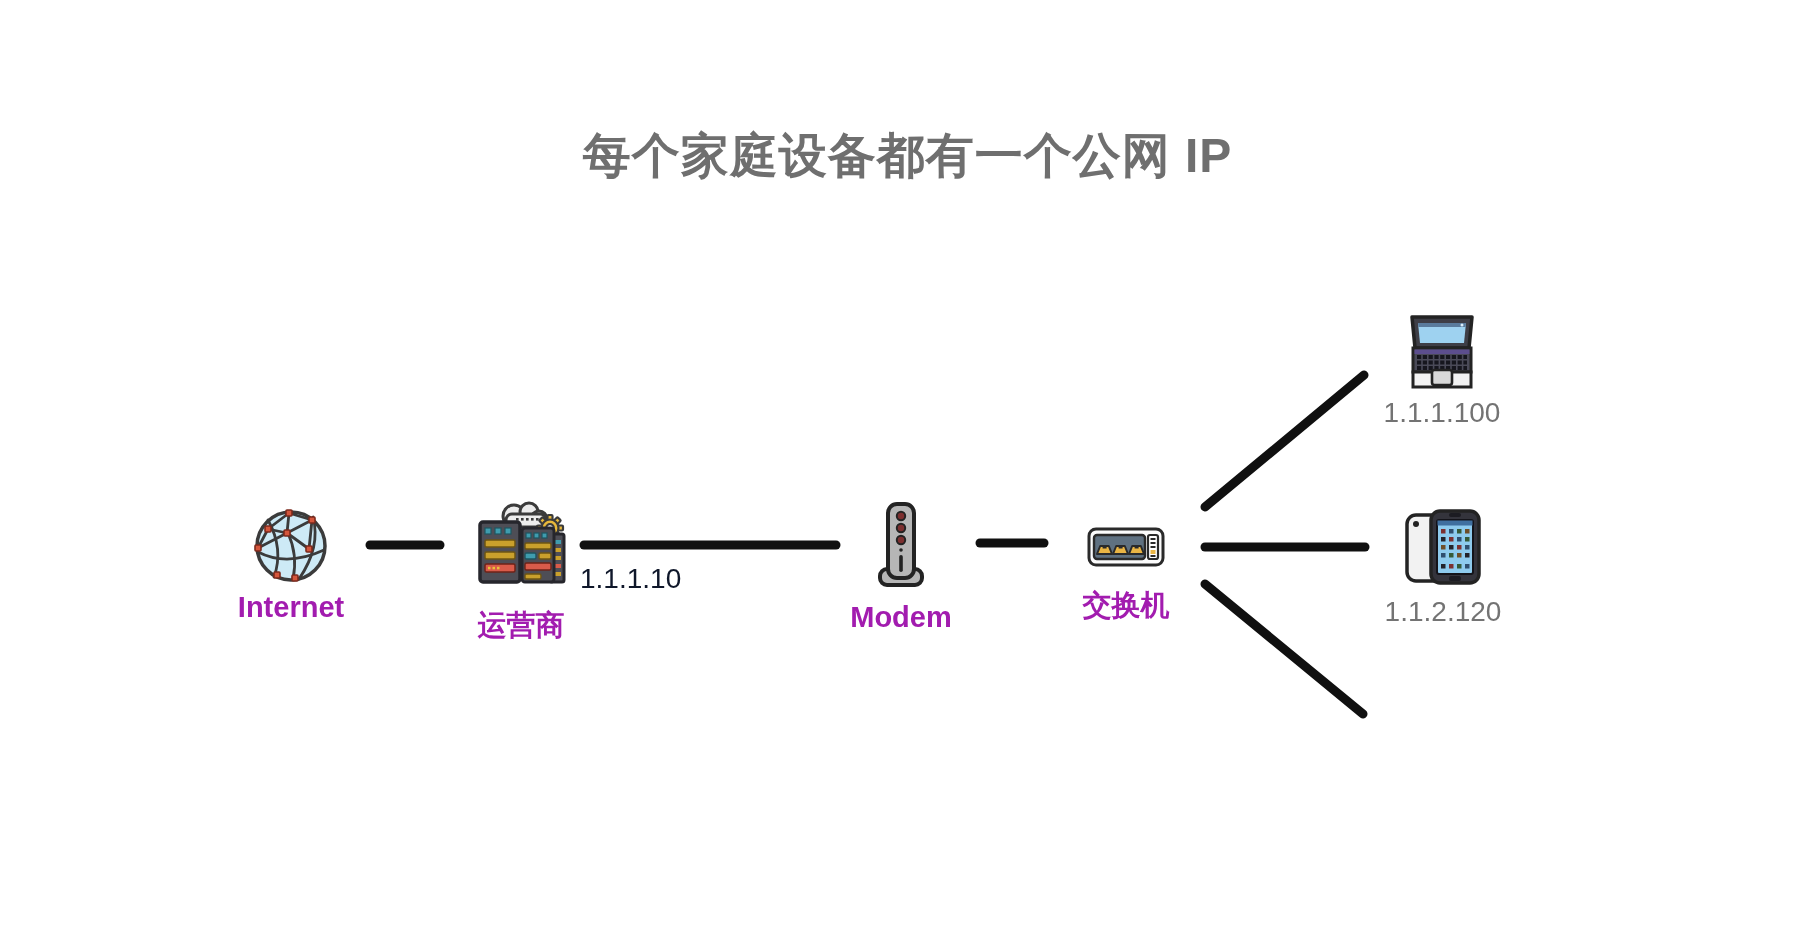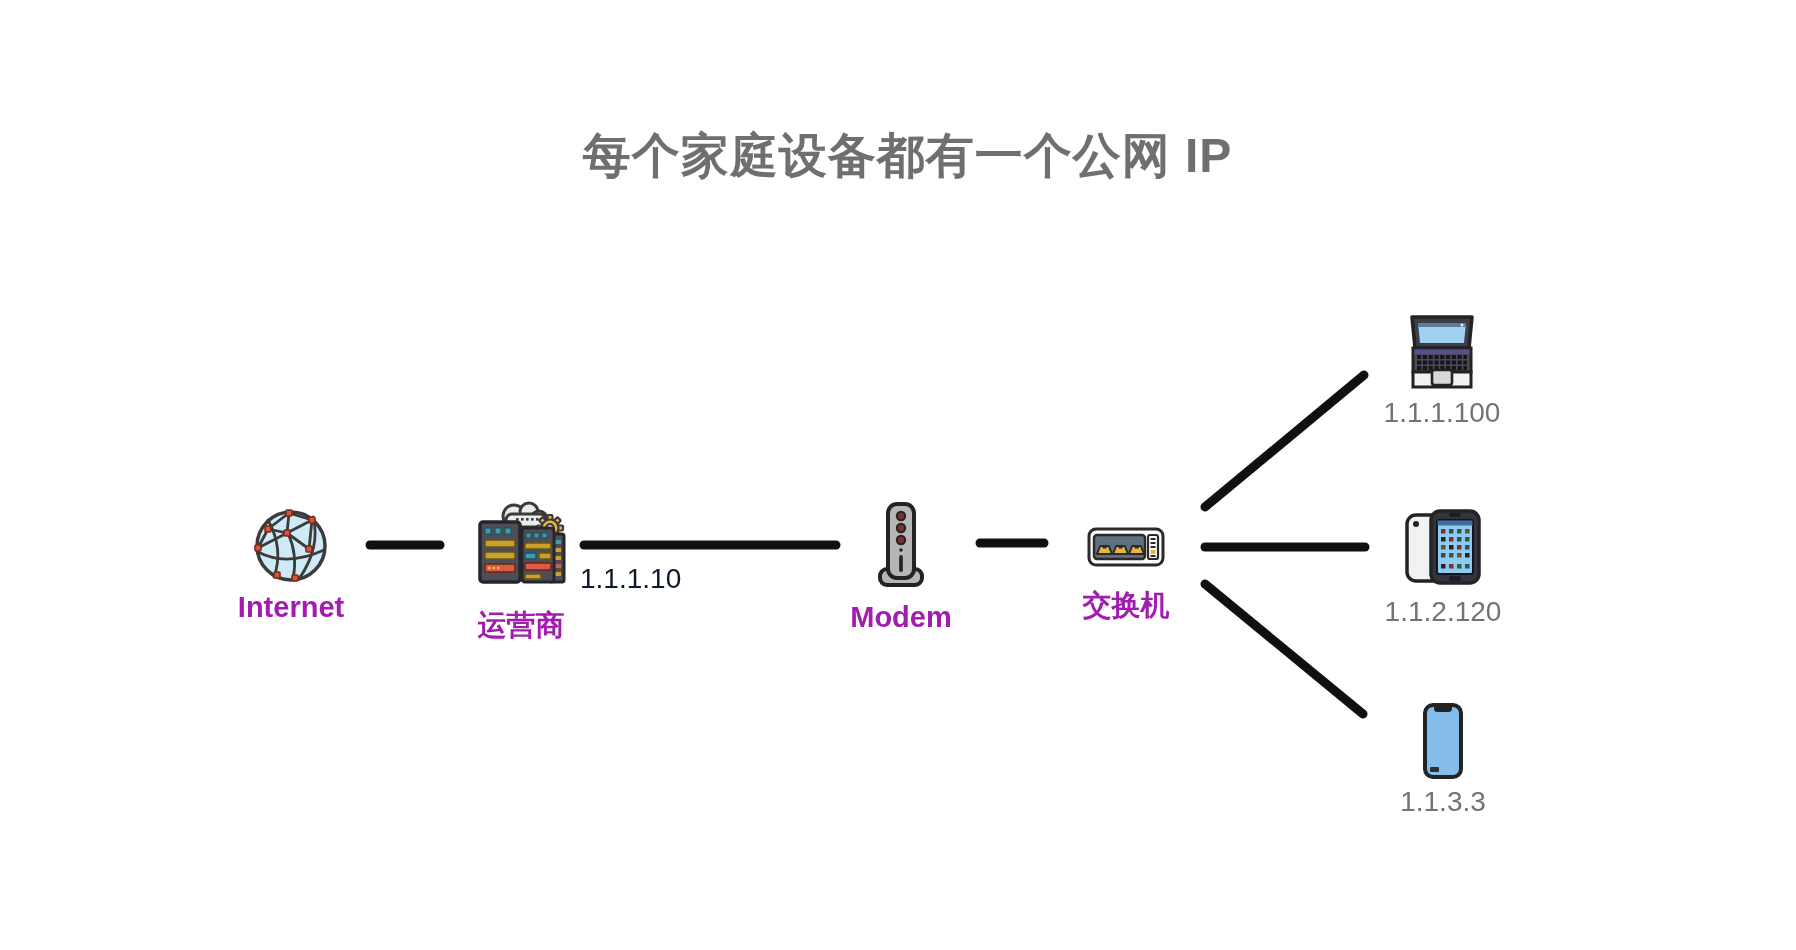--- a/index.html
+++ b/index.html
@@ -247,22 +247,14 @@
         <rect x="45" y="58" width="4.5" height="4.5" fill="#7c3030"></rect>
         <rect x="53" y="58" width="4.5" height="4.5" fill="#355a38"></rect>
         <rect x="61" y="58" width="4.5" height="4.5" fill="#2f4f6f"></rect>
       </g>
       <rect x="45" y="70" width="12" height="5" rx="2" fill="#1c1c22"></rect>
       <rect x="45" y="7" width="12" height="4" rx="2" fill="#1c1c22"></rect>
     </svg>
     <div class="ip" style="margin-top:9px">1.1.2.120</div>
   </div>
 
-  <div class="node" style="left:1368px; top:702px;">
-    <svg width="42" height="78" viewBox="0 0 42 78">
-      <rect x="3" y="3" width="36" height="72" rx="8" fill="#85bdea" stroke="#232323" stroke-width="4"></rect>
-      <path d="M12 3 h18 v3.5 a3.5 3.5 0 0 1 -3.5 3.5 h-11 a3.5 3.5 0 0 1 -3.5 -3.5 z" fill="#232323"></path>
-      <rect x="8" y="65" width="9" height="5" rx="1" fill="#2a3038"></rect>
-    </svg>
-    <div class="ip" style="margin-top:6px">1.1.3.3</div>
-  </div>
 
 </div>
 
 </body></html>

